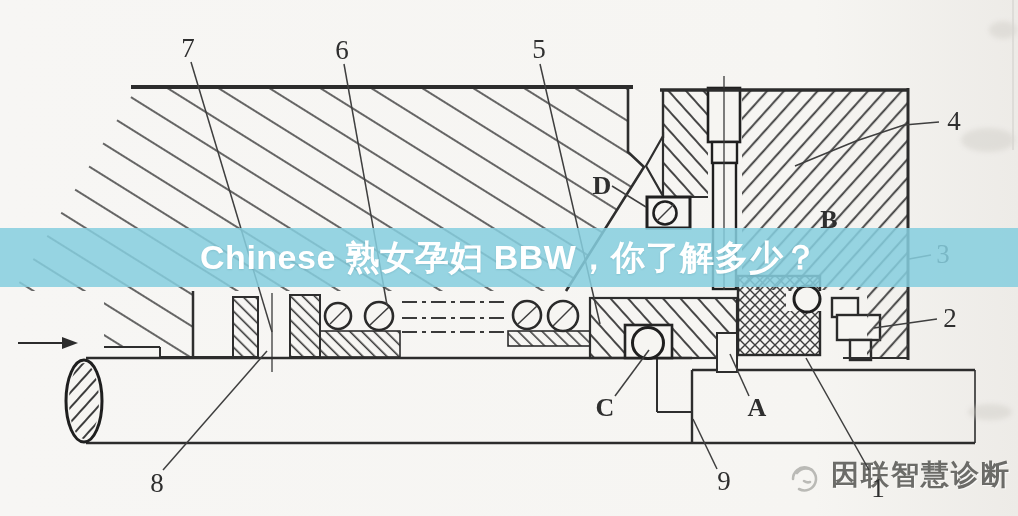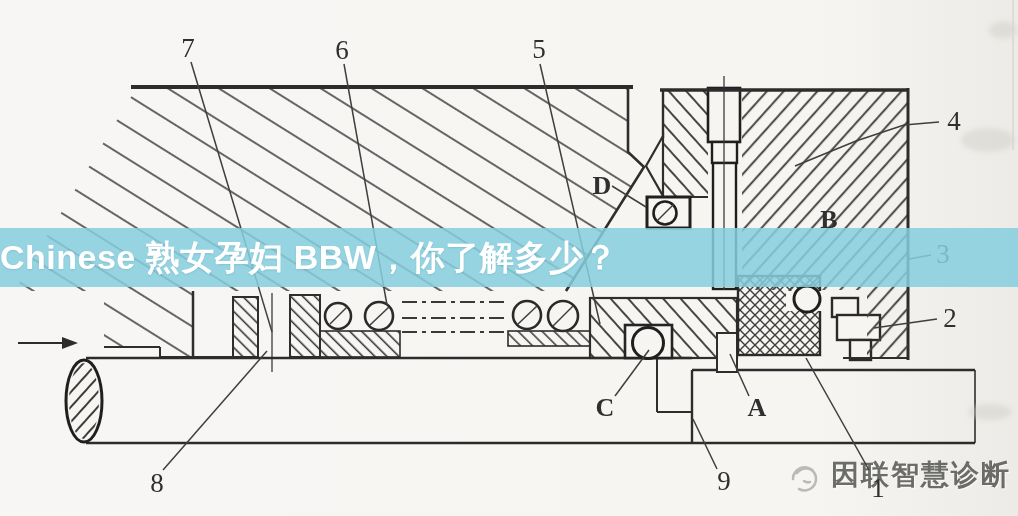--- a/index.html
+++ b/index.html
@@ -16,21 +16,21 @@
     font-family:"Liberation Sans",sans-serif;
     font-size:28px;font-weight:700;letter-spacing:2px;
     color:rgba(82,82,79,0.85);
     text-shadow:1px 1px 0 rgba(255,255,255,0.65);
     white-space:nowrap;
   }
   .diagram-svg{position:absolute;left:0;top:0;z-index:2;}
   .banner{
     position:absolute;left:0;top:228px;width:1018px;height:59px;z-index:3;
     background:rgba(134,206,222,0.86);
-    display:flex;align-items:center;justify-content:flex-start;
+    display:flex;align-items:center;justify-content:center;
   }
   .banner .banner-text{
     color:#fff;font-size:34px;font-weight:800;letter-spacing:0.5px;
     font-family:"Liberation Sans",sans-serif;
     text-shadow:0 1px 2px rgba(0,70,90,0.12);
     white-space:nowrap;
   }
   .part-label{font-family:"Liberation Serif",serif;font-size:27px;fill:#2f2f2f;}
   .part-letter{font-family:"Liberation Serif",serif;font-size:26px;font-weight:bold;fill:#2f2f2f;}
 </style>

